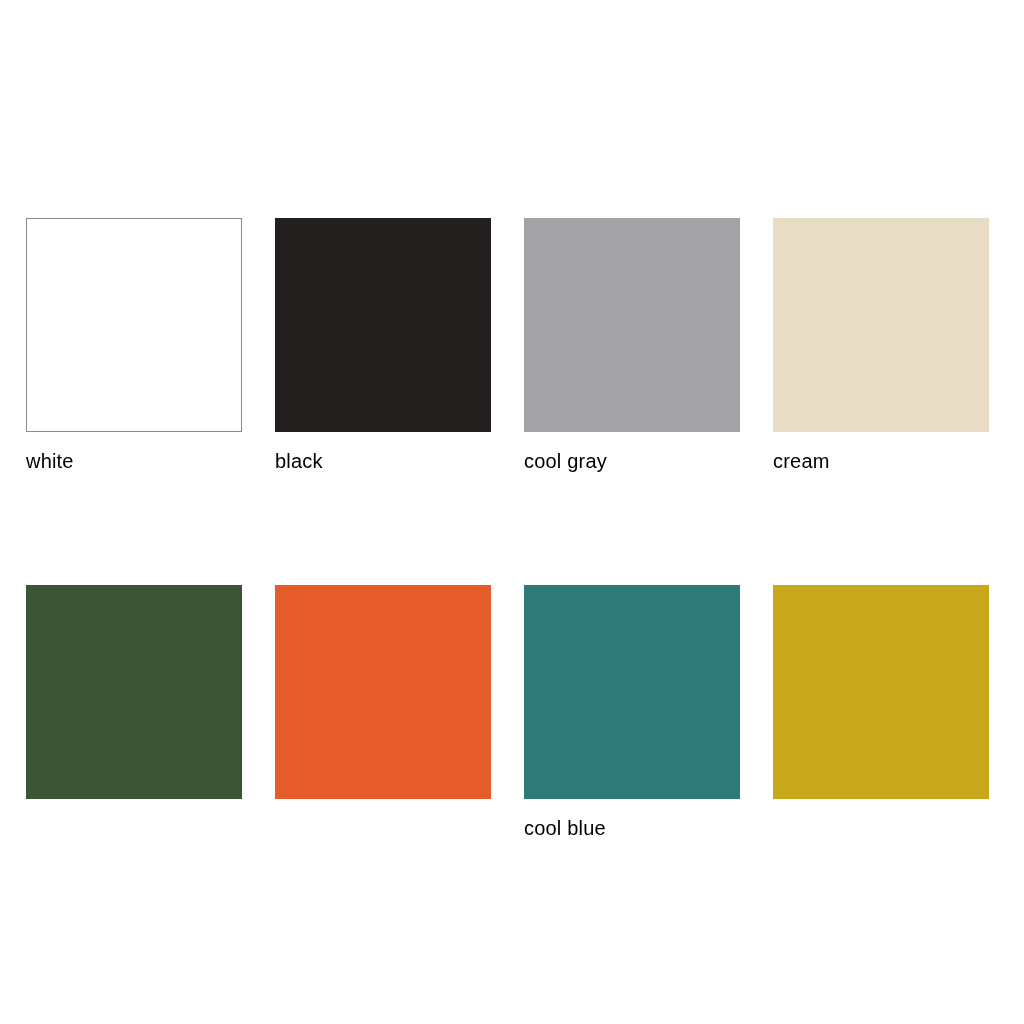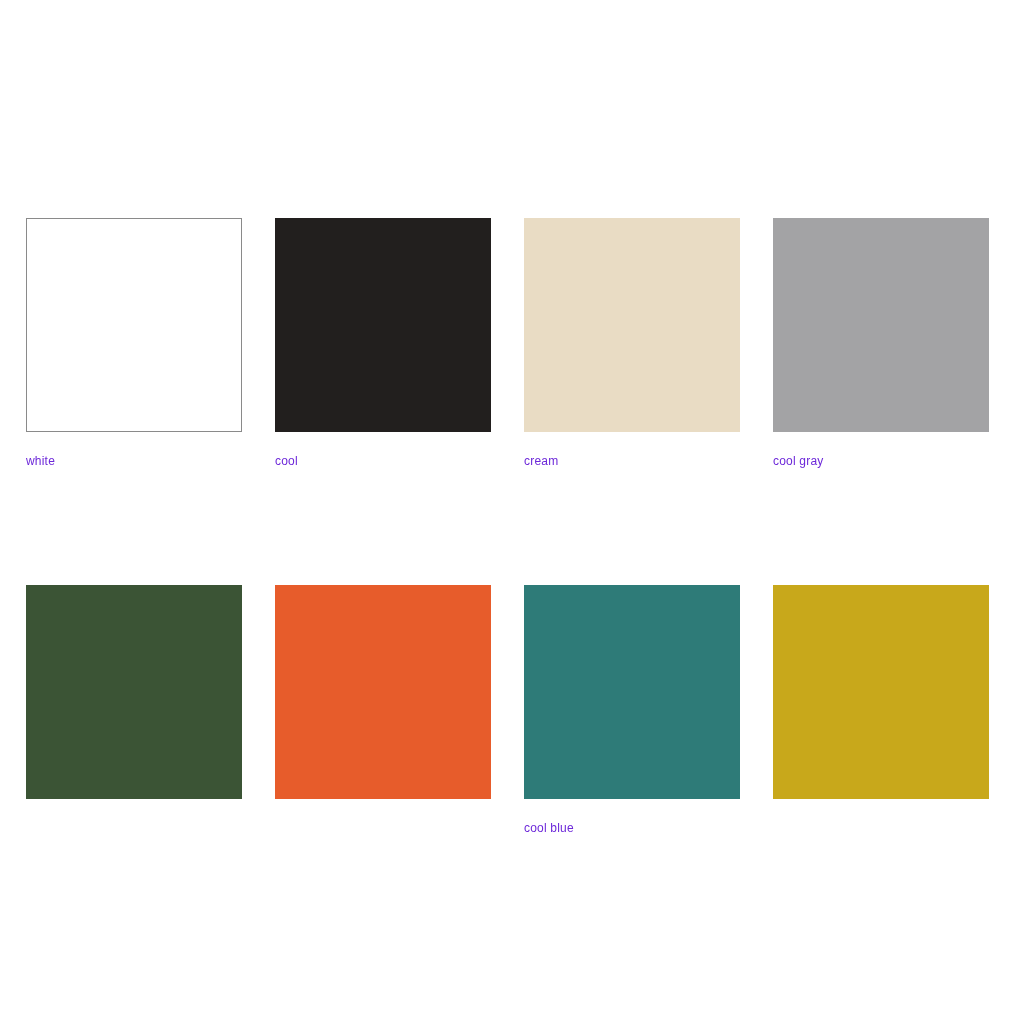--- a/index.html
+++ b/index.html
@@ -47,47 +47,47 @@
   }
 
   .swatch-chip.has-outline {
     border: 1px solid #8a8a8a;
   }
 
   .swatch-label {
     display: block;
     margin-top: 19px;
     font-family: "Liberation Sans", "DejaVu Sans", sans-serif;
-    font-size: 12px;
+    font-size: 20px;
     line-height: 20px;
     letter-spacing: 0.2px;
-    color: #6d28d9;
+    color: #000000;
     white-space: nowrap;
   }
 </style>
 </head>
 <body>
 
 <div class="palette-sheet">
   <div class="palette-grid">
       <div class="swatch-cell">
         <div class="swatch-chip has-outline" style="background-color: rgb(255, 255, 255); border-color: rgb(138, 138, 138);"></div>
         <span class="swatch-label">white</span>
       </div>
       <div class="swatch-cell">
         <div class="swatch-chip" style="background-color: rgb(34, 31, 30);"></div>
-        <span class="swatch-label">cool</span>
+        <span class="swatch-label">black</span>
+      </div>
+      <div class="swatch-cell">
+        <div class="swatch-chip" style="background-color: rgb(163, 163, 165);"></div>
+        <span class="swatch-label">cool gray</span>
       </div>
       <div class="swatch-cell">
         <div class="swatch-chip" style="background-color: rgb(233, 220, 196);"></div>
         <span class="swatch-label">cream</span>
-      </div>
-      <div class="swatch-cell">
-        <div class="swatch-chip" style="background-color: rgb(163, 163, 165);"></div>
-        <span class="swatch-label">cool gray</span>
       </div>
       <div class="swatch-cell">
         <div class="swatch-chip" style="background-color: rgb(59, 84, 53);"></div>
       </div>
       <div class="swatch-cell">
         <div class="swatch-chip" style="background-color: rgb(231, 92, 43);"></div>
       </div>
       <div class="swatch-cell">
         <div class="swatch-chip" style="background-color: rgb(46, 123, 120);"></div>
         <span class="swatch-label">cool blue</span>

